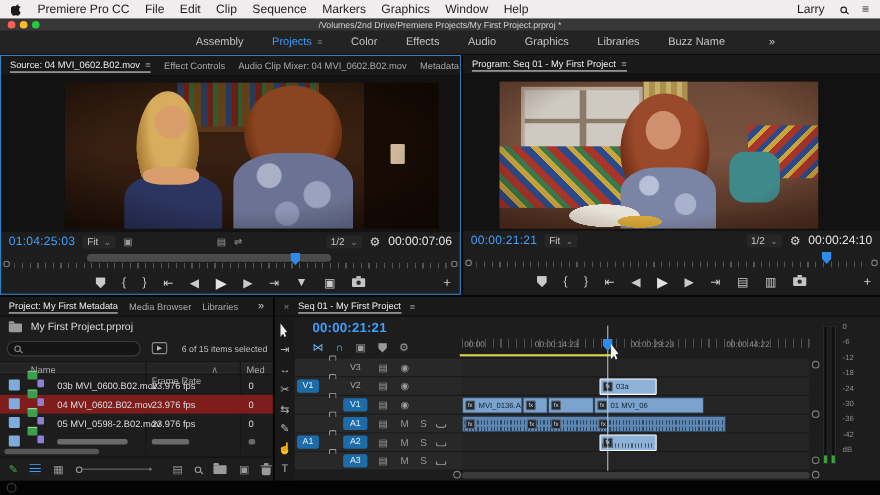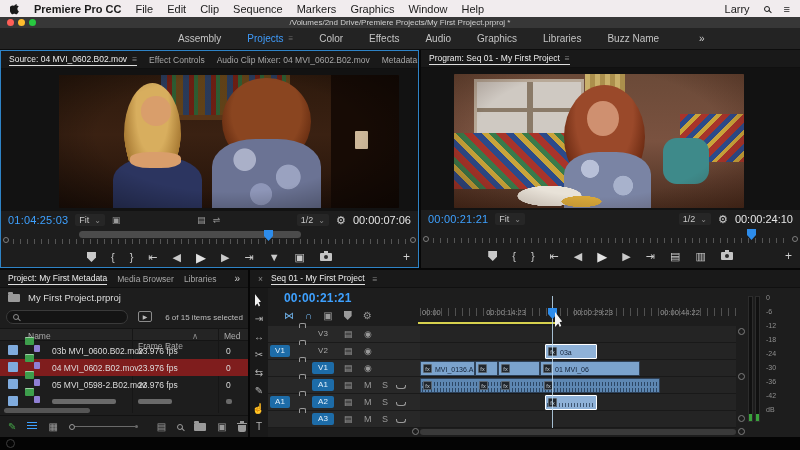--- a/index.html
+++ b/index.html
@@ -3,21 +3,21 @@
 <meta charset="utf-8">
 <style>
   *{margin:0;padding:0;box-sizing:border-box}
   html,body{width:800px;height:450px;overflow:hidden}
   body{position:relative;background:#070707;font-family:"Liberation Sans",sans-serif;color:#c8c8c8;font-size:10px}
   .abs{position:absolute}
   .flex{display:flex;align-items:center}
   .nowrap{white-space:nowrap;overflow:hidden}
   
   #menubar{left:0;top:0;width:800px;height:17px;background:#f1ecee;color:#1c1c1c;font-size:11px;display:flex;align-items:center;gap:14px;padding:0 10px}
-  #menubar .app{font-weight:bold}
+  #menubar .app{font-weight:normal}
   #menubar .sp{flex:1}
   
   #titlebar{left:0;top:17px;width:800px;height:11px;background:#373737;text-align:center;font-size:8px;color:#cfcfcf;line-height:11px}
   .tl{width:7px;height:7px;border-radius:50%;position:absolute;top:19px}
   
   #wsbar{left:0;top:28px;width:800px;height:22px;background:#232323;border-bottom:1px solid #0d0d0d;display:flex;align-items:center;gap:26px;padding-left:178px;font-size:10px;color:#c4c4c4}
   #wsbar .active{color:#3f9bfa}
   
   .panel{background:#1d1d1d;position:absolute}
   .ptabs{height:18px;background:#191919;display:flex;align-items:center;gap:12px;padding:0 8px;font-size:8.5px;color:#a8a8a8;border-bottom:1px solid #101010;white-space:nowrap;overflow:hidden}

